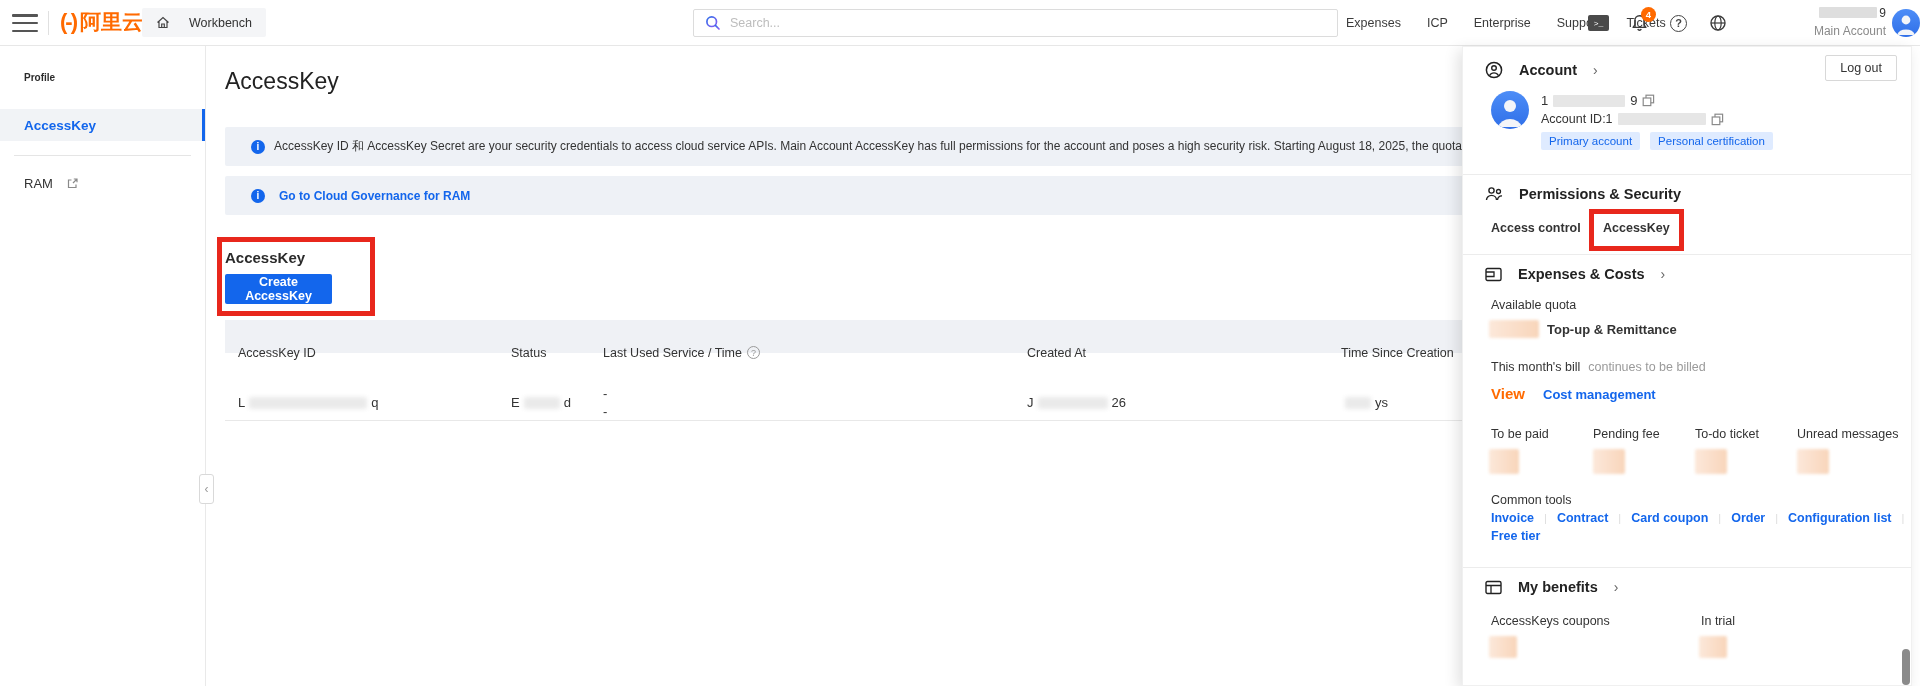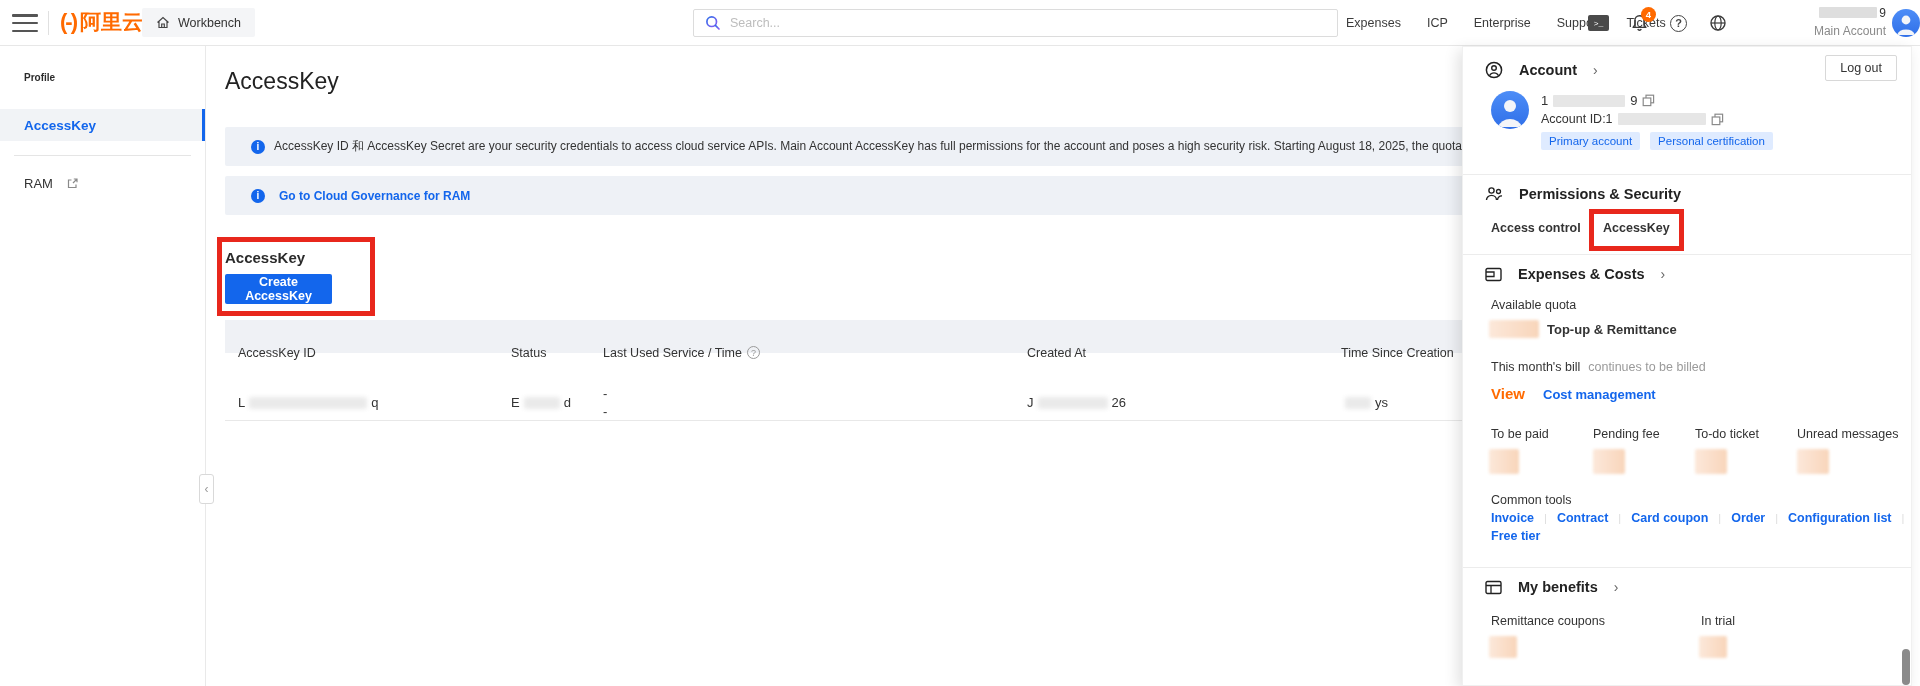--- a/index.html
+++ b/index.html
@@ -7,21 +7,21 @@
   body { position:relative; font-family:"Liberation Sans",sans-serif; background:#fff; color:#333; overflow:hidden; }
 
   
   .topbar { position:absolute; top:0; left:0; width:1920px; height:46px; background:#fff; border-bottom:1px solid #e7e7e7; z-index:20; }
   .burger { position:absolute; left:12px; top:14px; width:26px; height:18px; display:flex; flex-direction:column; justify-content:space-between; cursor:pointer; }
   .burger span { display:block; height:2.5px; background:#555; border-radius:1px; }
   .tb-sep { position:absolute; left:48px; top:11px; width:1px; height:24px; background:#e0e0e0; }
   .logo { position:absolute; left:60px; top:8px; display:flex; align-items:center; gap:4px; color:#ff6a00; font-weight:bold; cursor:pointer; }
   .logo .mark { font-size:22px; letter-spacing:-2px; font-weight:800; }
   .logo .txt { font-size:21px; }
-  .workbench { position:absolute; left:142px; top:8px; height:29px; background:#f4f5f7; border-radius:2px; display:flex; align-items:center; gap:8px; padding:0 14px; font-size:12.5px; color:#333; cursor:pointer; }
+  .workbench { position:absolute; left:142px; top:8px; height:29px; background:#f4f5f7; border-radius:2px; display:flex; align-items:center; gap:19px; padding:0 14px; font-size:12.5px; color:#333; cursor:pointer; }
   .search { position:absolute; left:693px; top:9px; width:645px; height:28px; border:1px solid #dcdcdc; border-radius:2px; display:flex; align-items:center; gap:9px; padding:0 11px; background:#fff; }
   .search input { border:none; outline:none; flex:1; font-size:12.5px; font-family:"Liberation Sans",sans-serif; color:#333; }
   .search input::placeholder { color:#bdbdbd; }
   .tb-menu { position:absolute; left:1346px; top:0; height:46px; display:flex; align-items:center; gap:26px; font-size:12.5px; color:#3b3b3b; }
   .tb-menu .mi { cursor:pointer; white-space:nowrap; }
   .tb-icons { position:absolute; left:1588px; top:0; height:46px; display:flex; align-items:center; gap:22px; }
   .term-icon { width:21px; height:16px; background:#4a4a4a; border-radius:2px; color:#fff; font-size:8px; font-family:"Liberation Mono",monospace; display:flex; align-items:center; justify-content:center; cursor:pointer; }
   .term-icon::before { content:">_"; }
   .bell-wrap { position:relative; cursor:pointer; }
   .bell-badge { position:absolute; top:-7px; right:-8px; min-width:15px; height:15px; border-radius:8px; background:#ff6a00; color:#fff; font-size:9.5px; font-weight:bold; display:flex; align-items:center; justify-content:center; padding:0 3px; }
@@ -358,19 +358,19 @@
   <div class="hdr" style="top:532px;">
     <span>
       <svg width="17" height="15" viewBox="0 0 17 15">
           <rect x="1" y="1.5" width="15" height="12" rx="1.5" fill="none" stroke="#222" stroke-width="1.4"></rect>
           <path d="M1 5.5 h15 M6 5.5 v8" fill="none" stroke="#222" stroke-width="1.3"></path>
         </svg>
     </span>
     <span>My benefits</span>
     <span class="chev"></span>
   </div>
-  <span class="p-label" style="left:28px; top:567px;">Remittance coupons</span>
+  <span class="p-label" style="left:28px; top:567px;">AccessKeys coupons</span>
   <span class="p-label" style="left:238px; top:567px;">In trial</span>
   <span class="peach" style="position:absolute; left:26px; top:589px; width:28px; height:22px;"></span>
   <span class="peach" style="position:absolute; left:236px; top:589px; width:28px; height:22px;"></span>
 
   <div class="panel-scroll"></div>
 </div>
 
 </body></html>

